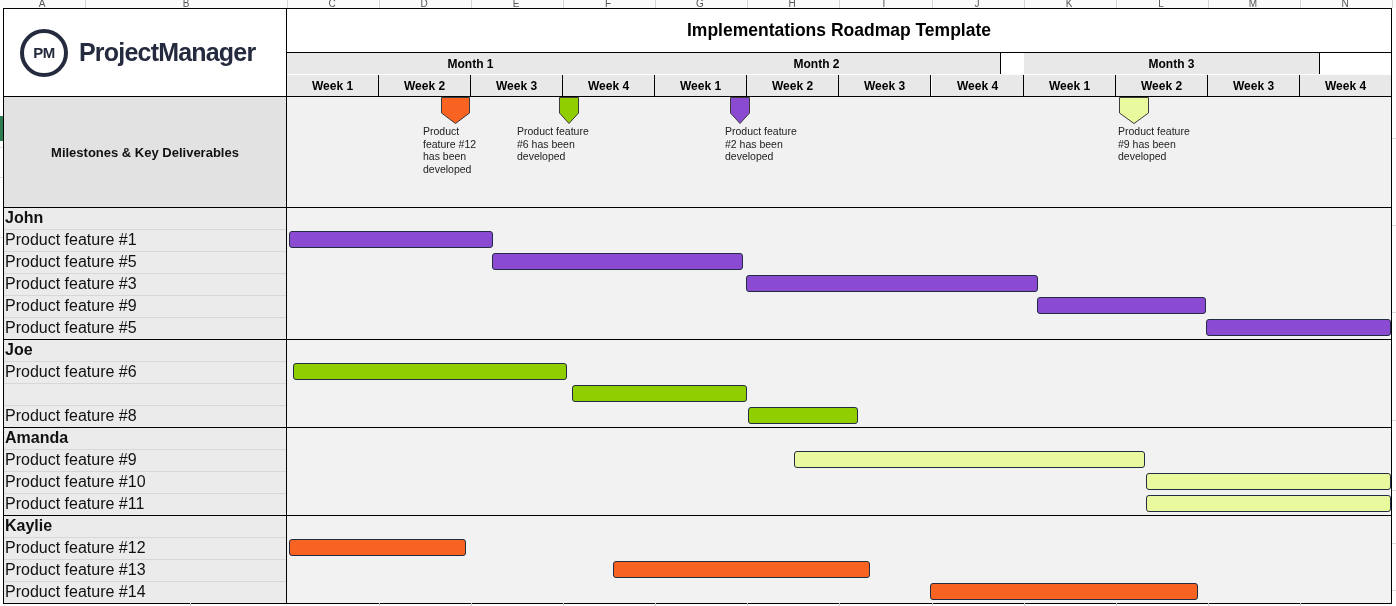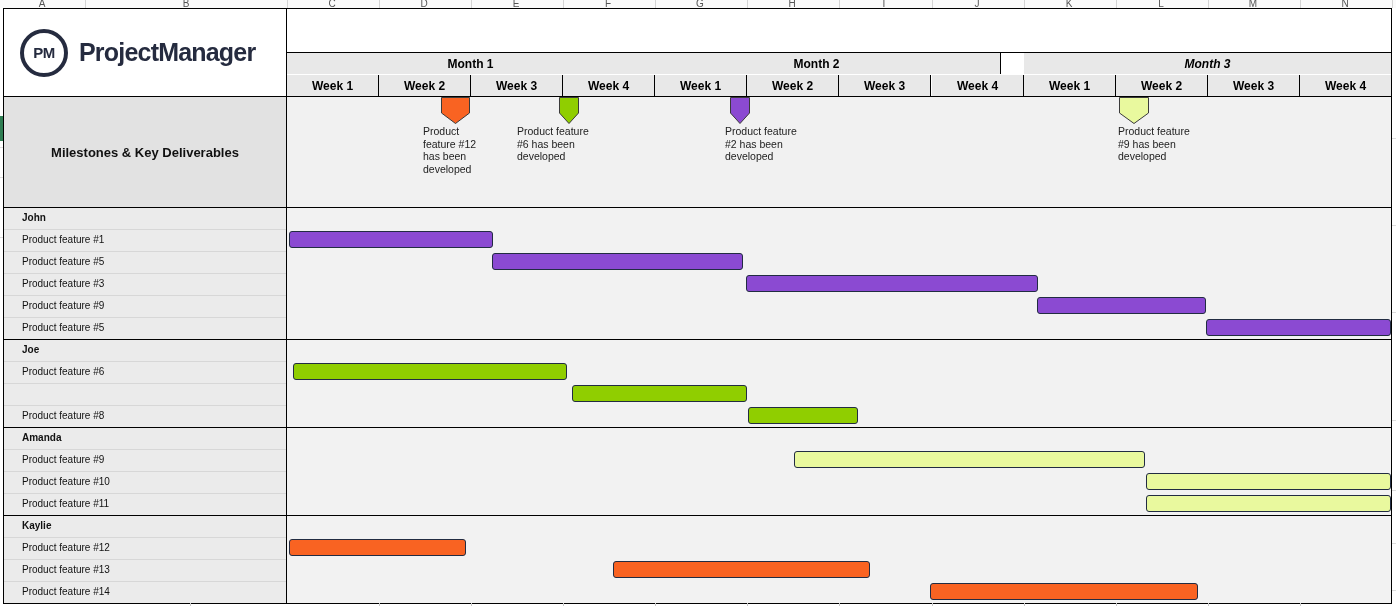--- a/index.html
+++ b/index.html
@@ -23,22 +23,22 @@
   .pm-word{font-size:25px;font-weight:bold;color:#252b3f;letter-spacing:-0.8px;}
   .cell-title{left:287px;top:9px;width:1104px;height:43px;background:#fff;display:flex;
               align-items:center;justify-content:center;font-size:17.5px;font-weight:bold;color:#000;}
   .hdr-cell{position:absolute;background:#e8e8e8;display:flex;align-items:center;justify-content:center;
             font-size:12px;font-weight:bold;color:#000;box-sizing:border-box;border-right:1px solid #000;}
   .cell-mlabel{left:4px;top:97px;width:282px;height:110px;background:#e2e2e2;display:flex;
                align-items:center;justify-content:center;font-size:13px;font-weight:bold;color:#111;}
   .band{left:287px;top:97px;width:1104px;height:110px;background:#f1f1f1;}
   .labelcol{left:4px;top:207px;width:282px;height:396px;background:#ebebeb;}
   .body{left:287px;top:207px;width:1104px;height:396px;background:#f2f2f2;}
-  .row-label{position:absolute;left:0;width:282px;height:22px;line-height:22px;padding-left:18px;
-             font-size:10px;color:#111;box-sizing:border-box;white-space:nowrap;}
+  .row-label{position:absolute;left:0;width:282px;height:22px;line-height:22px;padding-left:1px;
+             font-size:16px;color:#111;box-sizing:border-box;white-space:nowrap;}
   .section-name{font-weight:bold;}
   .bar{position:absolute;height:17px;border:1.5px solid #222c42;border-radius:3px;box-sizing:border-box;}
   .m-marker{position:absolute;top:0;}
   .m-text{position:absolute;font-size:10.5px;line-height:12.5px;color:#222;}
   .green-tab{left:0;top:116px;width:4px;height:25px;background:#2e7d52;}
   .bstrip{left:0;top:604px;width:1396px;height:2px;background:#ffffff;}
   .btick{position:absolute;top:603px;width:1px;height:3px;background:#c8c8c8;}
   .edge-line{position:absolute;background:#dcdcdc;height:1px;}
 </style>
 </head>
@@ -77,25 +77,26 @@
       <div class="coltick" style="left: 1392px;"></div>
     </div>
 
   <div class="abs cell-logo">
     <div class="pm-badge">PM</div>
     <div class="pm-word">ProjectManager</div>
   </div>
 
   <div class="abs green-tab"></div>
 
+  <div class="abs cell-title">Implementations Roadmap Template</div>
 
   <div id="monthrow">
       <div class="hdr-cell abs" style="left: 287px; top: 53px; width: 368px; height: 21px;">Month 1</div>
       <div class="hdr-cell abs" style="left: 633px; top: 53px; width: 368px; height: 21px;">Month 2</div>
-      <div class="hdr-cell abs" style="left: 1024px; top: 53px; width: 368px; height: 21px; font-style: italic;">Month 3</div>
+      <div class="hdr-cell abs" style="left: 1024px; top: 53px; width: 296px; height: 21px;">Month 3</div>
     </div>
   <div id="weekrow">
       <div class="hdr-cell abs" style="left: 287px; top: 75px; width: 92px; height: 21px;">Week 1</div>
       <div class="hdr-cell abs" style="left: 379px; top: 75px; width: 92px; height: 21px;">Week 2</div>
       <div class="hdr-cell abs" style="left: 471px; top: 75px; width: 92px; height: 21px;">Week 3</div>
       <div class="hdr-cell abs" style="left: 563px; top: 75px; width: 92px; height: 21px;">Week 4</div>
       <div class="hdr-cell abs" style="left: 655px; top: 75px; width: 92px; height: 21px;">Week 1</div>
       <div class="hdr-cell abs" style="left: 747px; top: 75px; width: 92px; height: 21px;">Week 2</div>
       <div class="hdr-cell abs" style="left: 839px; top: 75px; width: 92px; height: 21px;">Week 3</div>
       <div class="hdr-cell abs" style="left: 932px; top: 75px; width: 92px; height: 21px;">Week 4</div>

